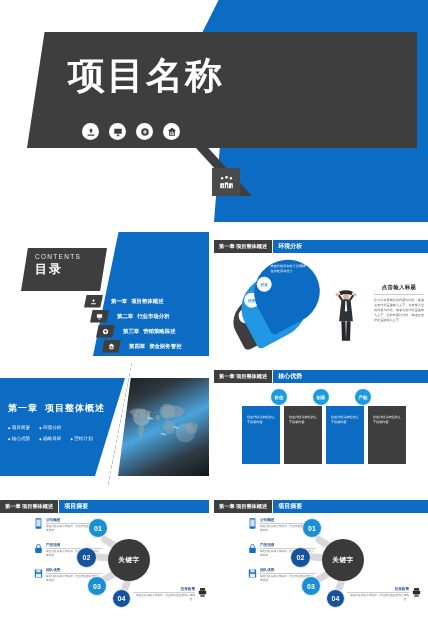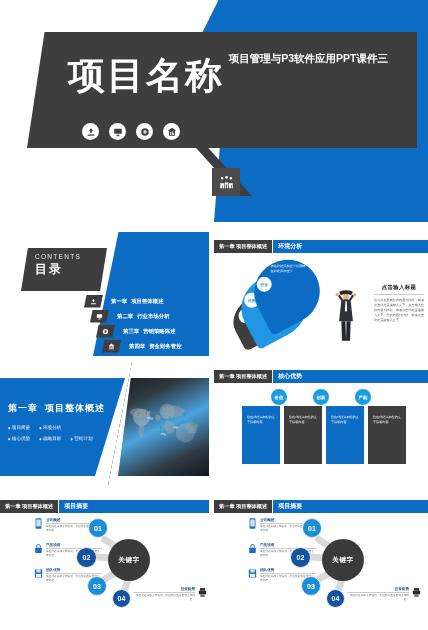--- a/index.html
+++ b/index.html
@@ -199,21 +199,20 @@
 
 <div class="page">
 
   <div class="hero">
     <div class="hero-blue-top"></div>
     <div class="hero-blue-right"></div>
     <div class="hero-dark"></div>
     <div class="hero-dark-tail"></div>
 
     <div class="hero-title">项目名称</div>
-    <div class="hero-sub">项目管理与P3软件应用PPT课件三</div>
 
     <div class="hero-icons">
       <span class="ic">
         <svg viewBox="0 0 24 24">
             <path d="M12 3l5 6h-3v5h-4V9H7l5-6zM4 18h16v3H4z"></path>
           </svg>
       </span>
       <span class="ic">
         <svg viewBox="0 0 24 24">
             <path d="M3 4h18v12H3V4zm7 14h4l2 4h-3l-1-2-1 2H8l2-4z"></path>

